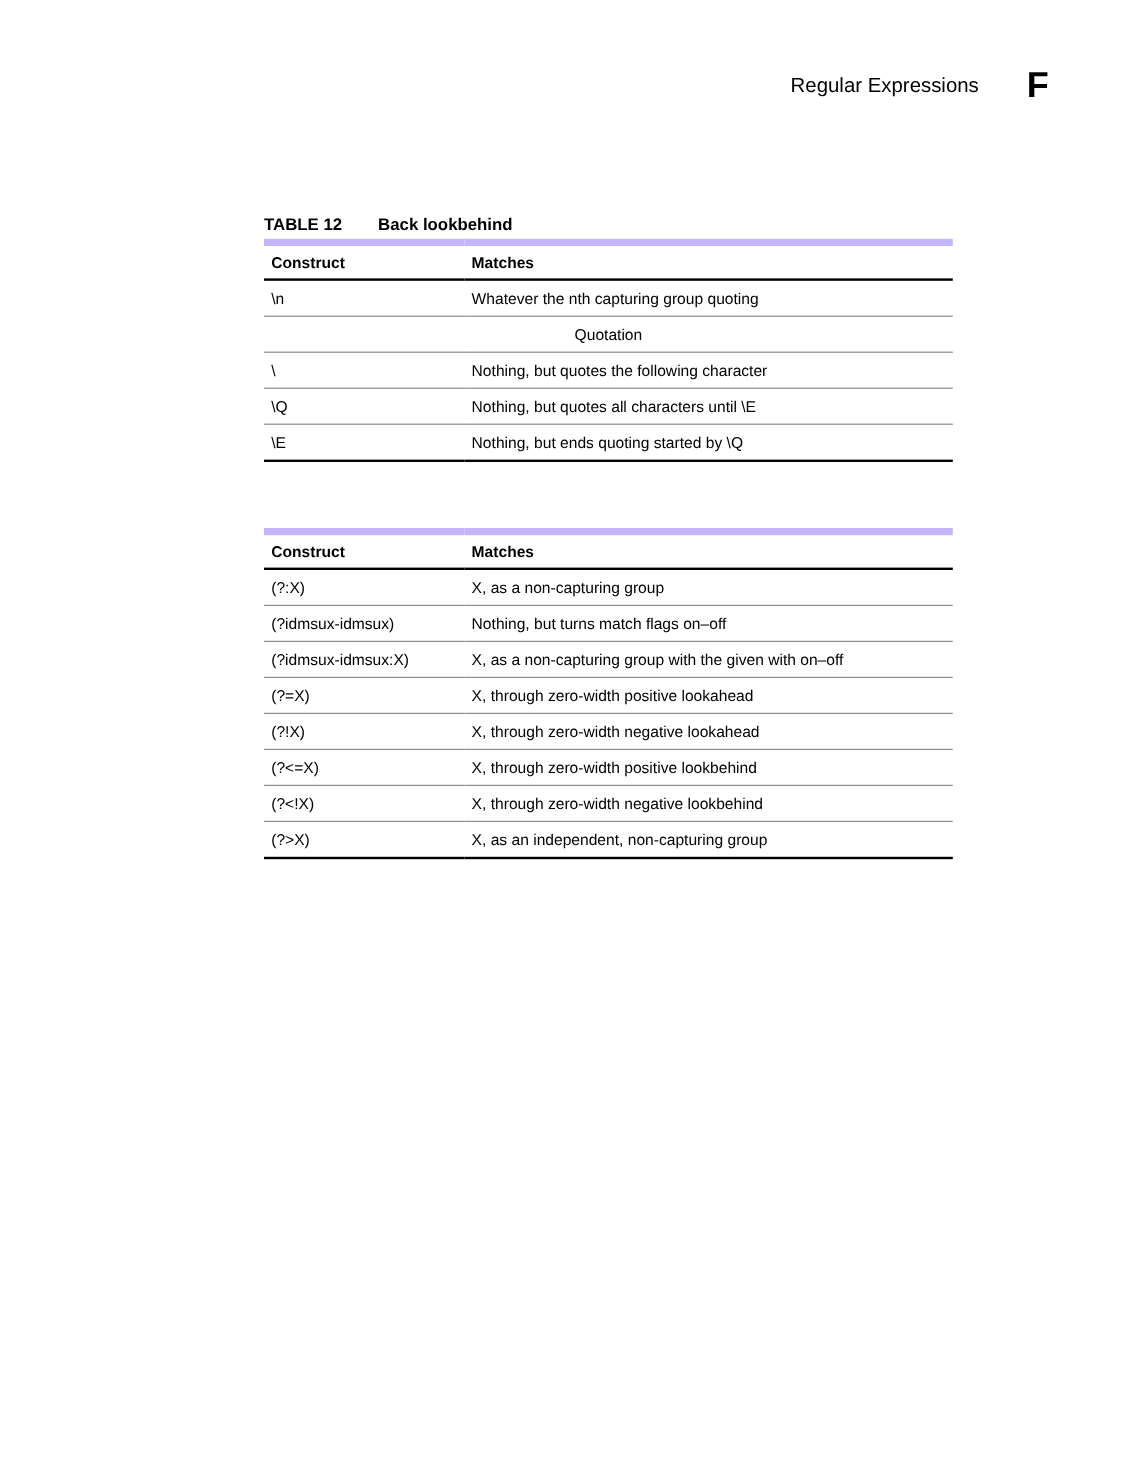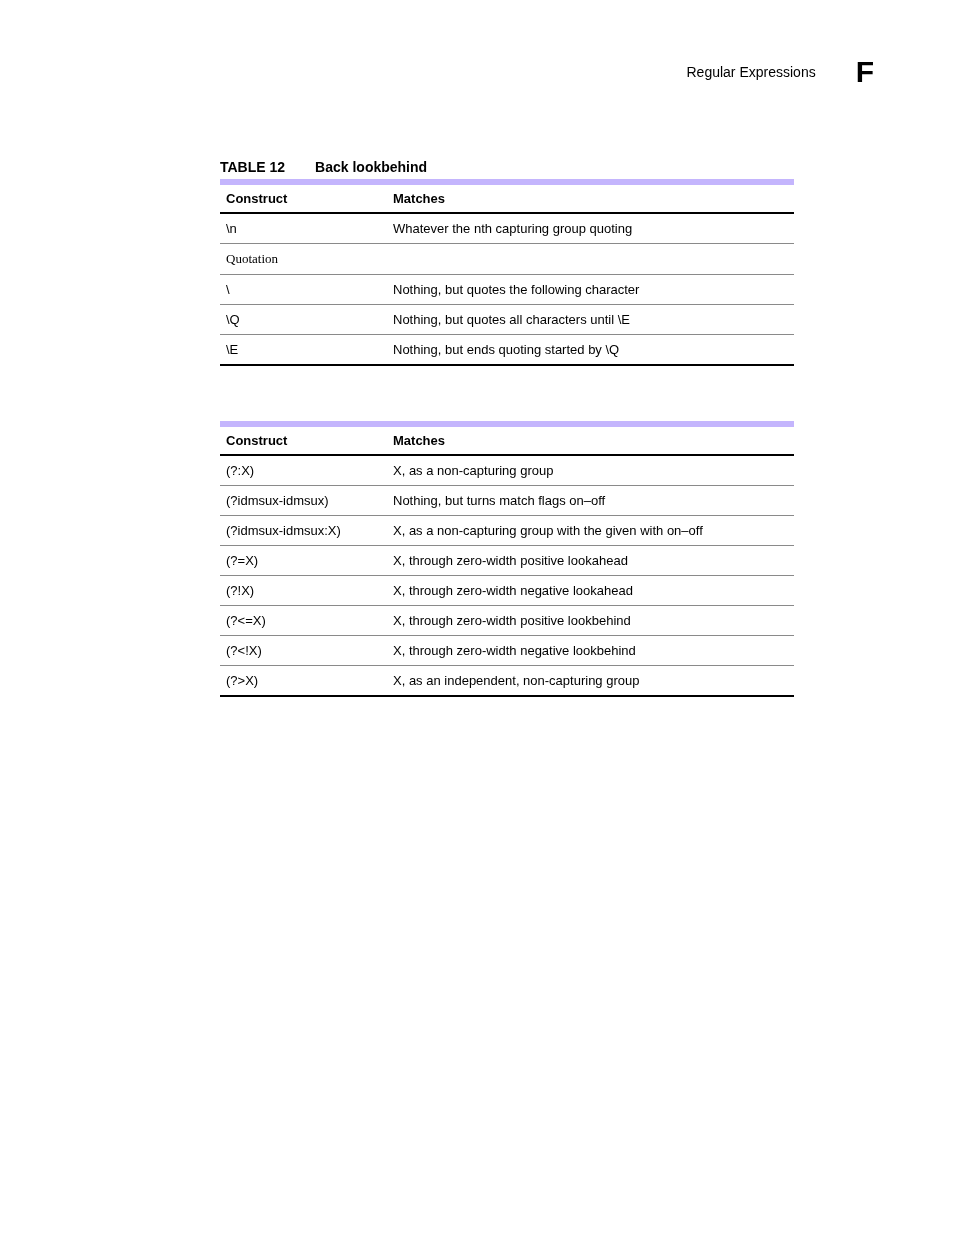--- a/index.html
+++ b/index.html
@@ -18,31 +18,31 @@
     position: relative;
   }
   .header {
     display: flex;
     justify-content: flex-end;
     align-items: center;
     gap: 40px;
     padding-right: 20px;
   }
   .header-title {
-    font-size: 14px;
+    font-size: 17px;
   }
   .header-letter {
     font-family: Arial, Helvetica, sans-serif;
     font-size: 30px;
     font-weight: 600;
   }
   .content {
     margin-left: 160px;
     margin-right: 100px;
-    margin-top: 70px;
+    margin-top: 90px;
   }
   .table-block {
     margin-bottom: 55px;
   }
   .table-caption {
     display: flex;
     align-items: baseline;
     gap: 30px;
     margin-bottom: 4px;
   }
@@ -82,23 +82,24 @@
   td {
     padding: 7px 6px;
     vertical-align: top;
     font-family: Arial, Helvetica, sans-serif;
     font-size: 13px;
   }
   .col-construct {
     width: 155px;
   }
   .spanning-cell {
-    font-family: Liberation Serif, serif;
+    font-family: Liberation Sans, sans-serif;
     font-weight: 400;
     font-size: 13px;
+    text-align: center;
   }
 </style>
 </head>
 <body>
 
 <div class="page">
   <div class="header">
     <span class="header-title">Regular Expressions</span>
     <span class="header-letter">F</span>
   </div>

